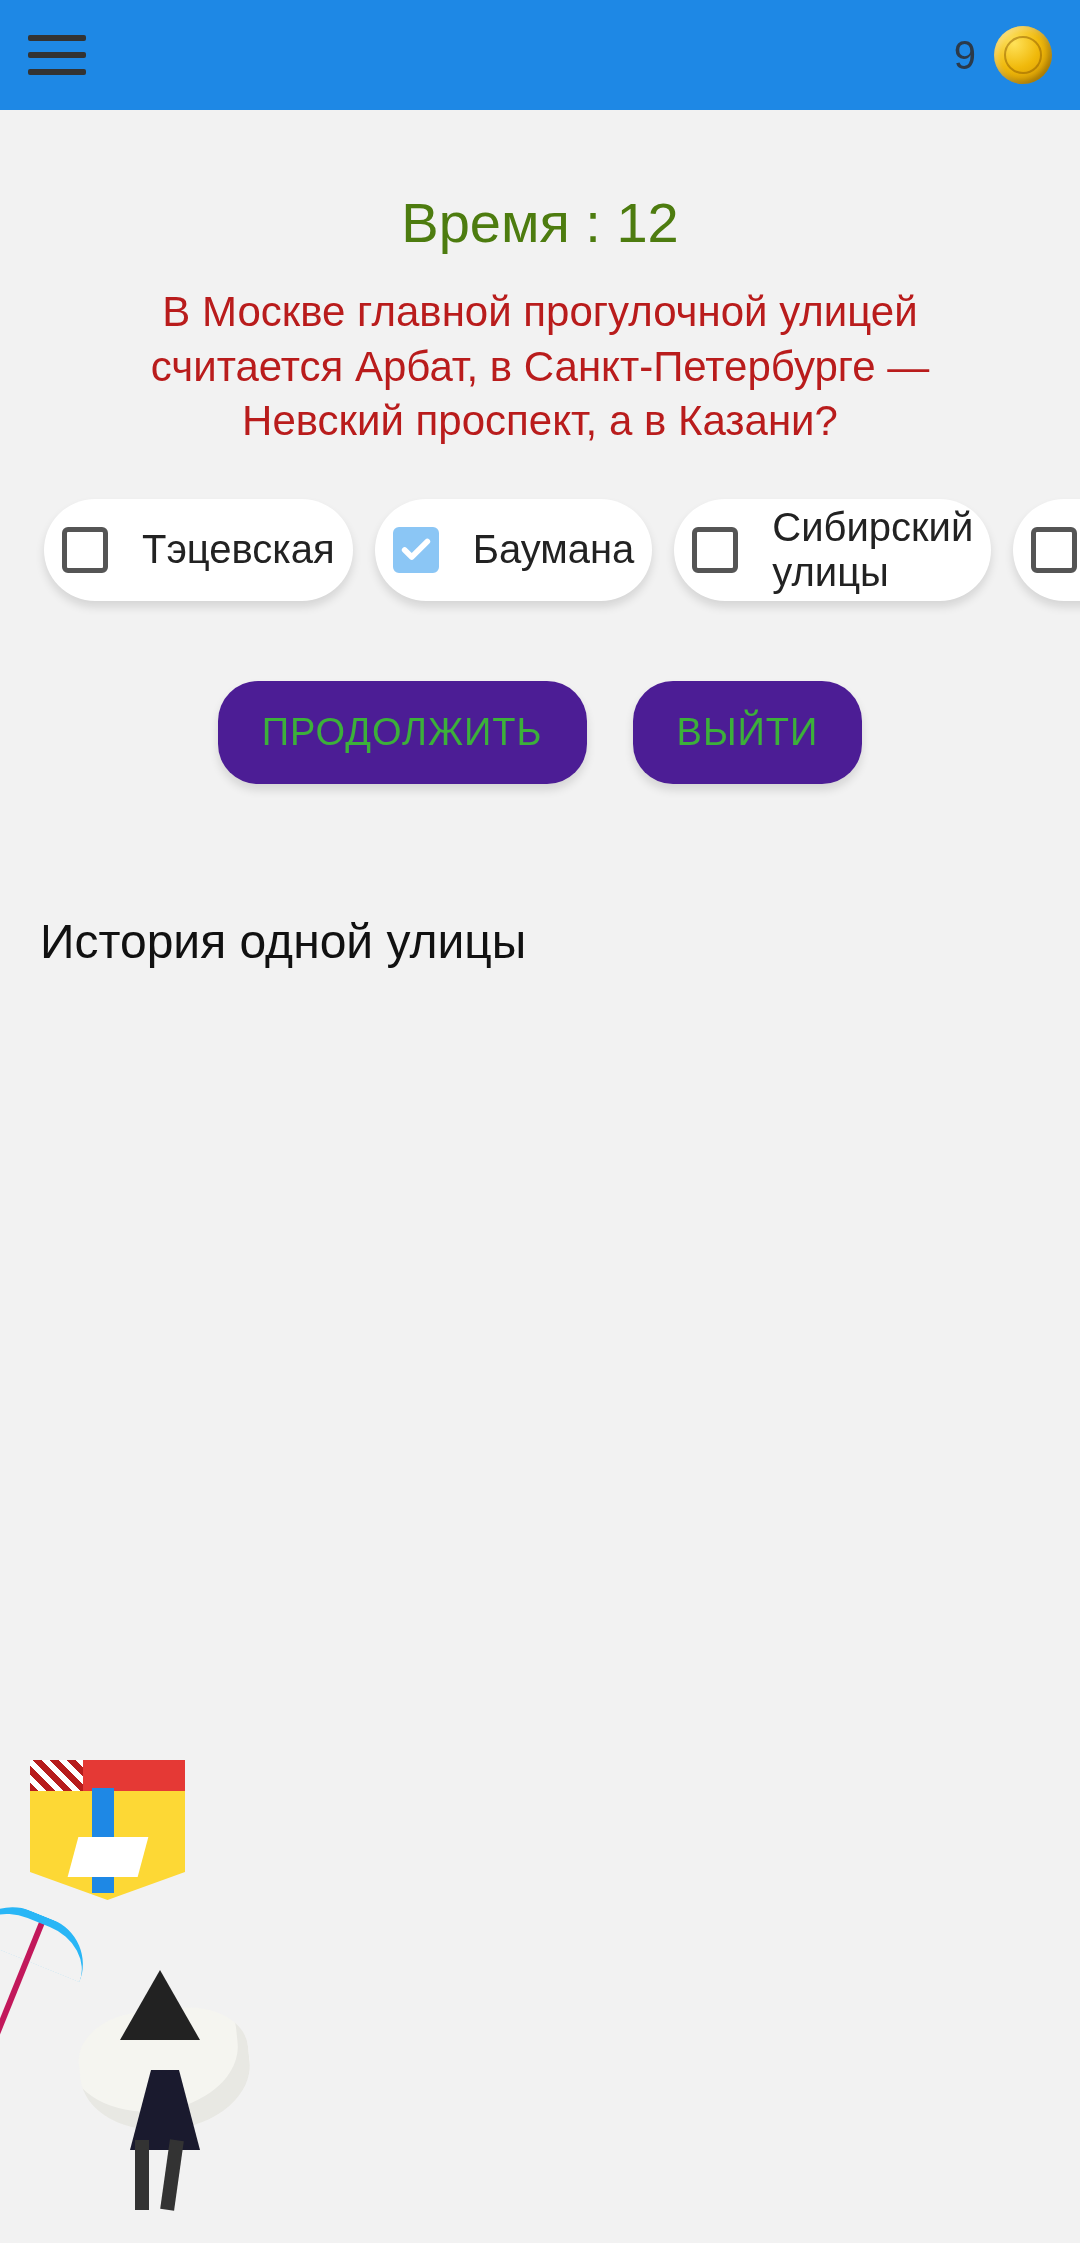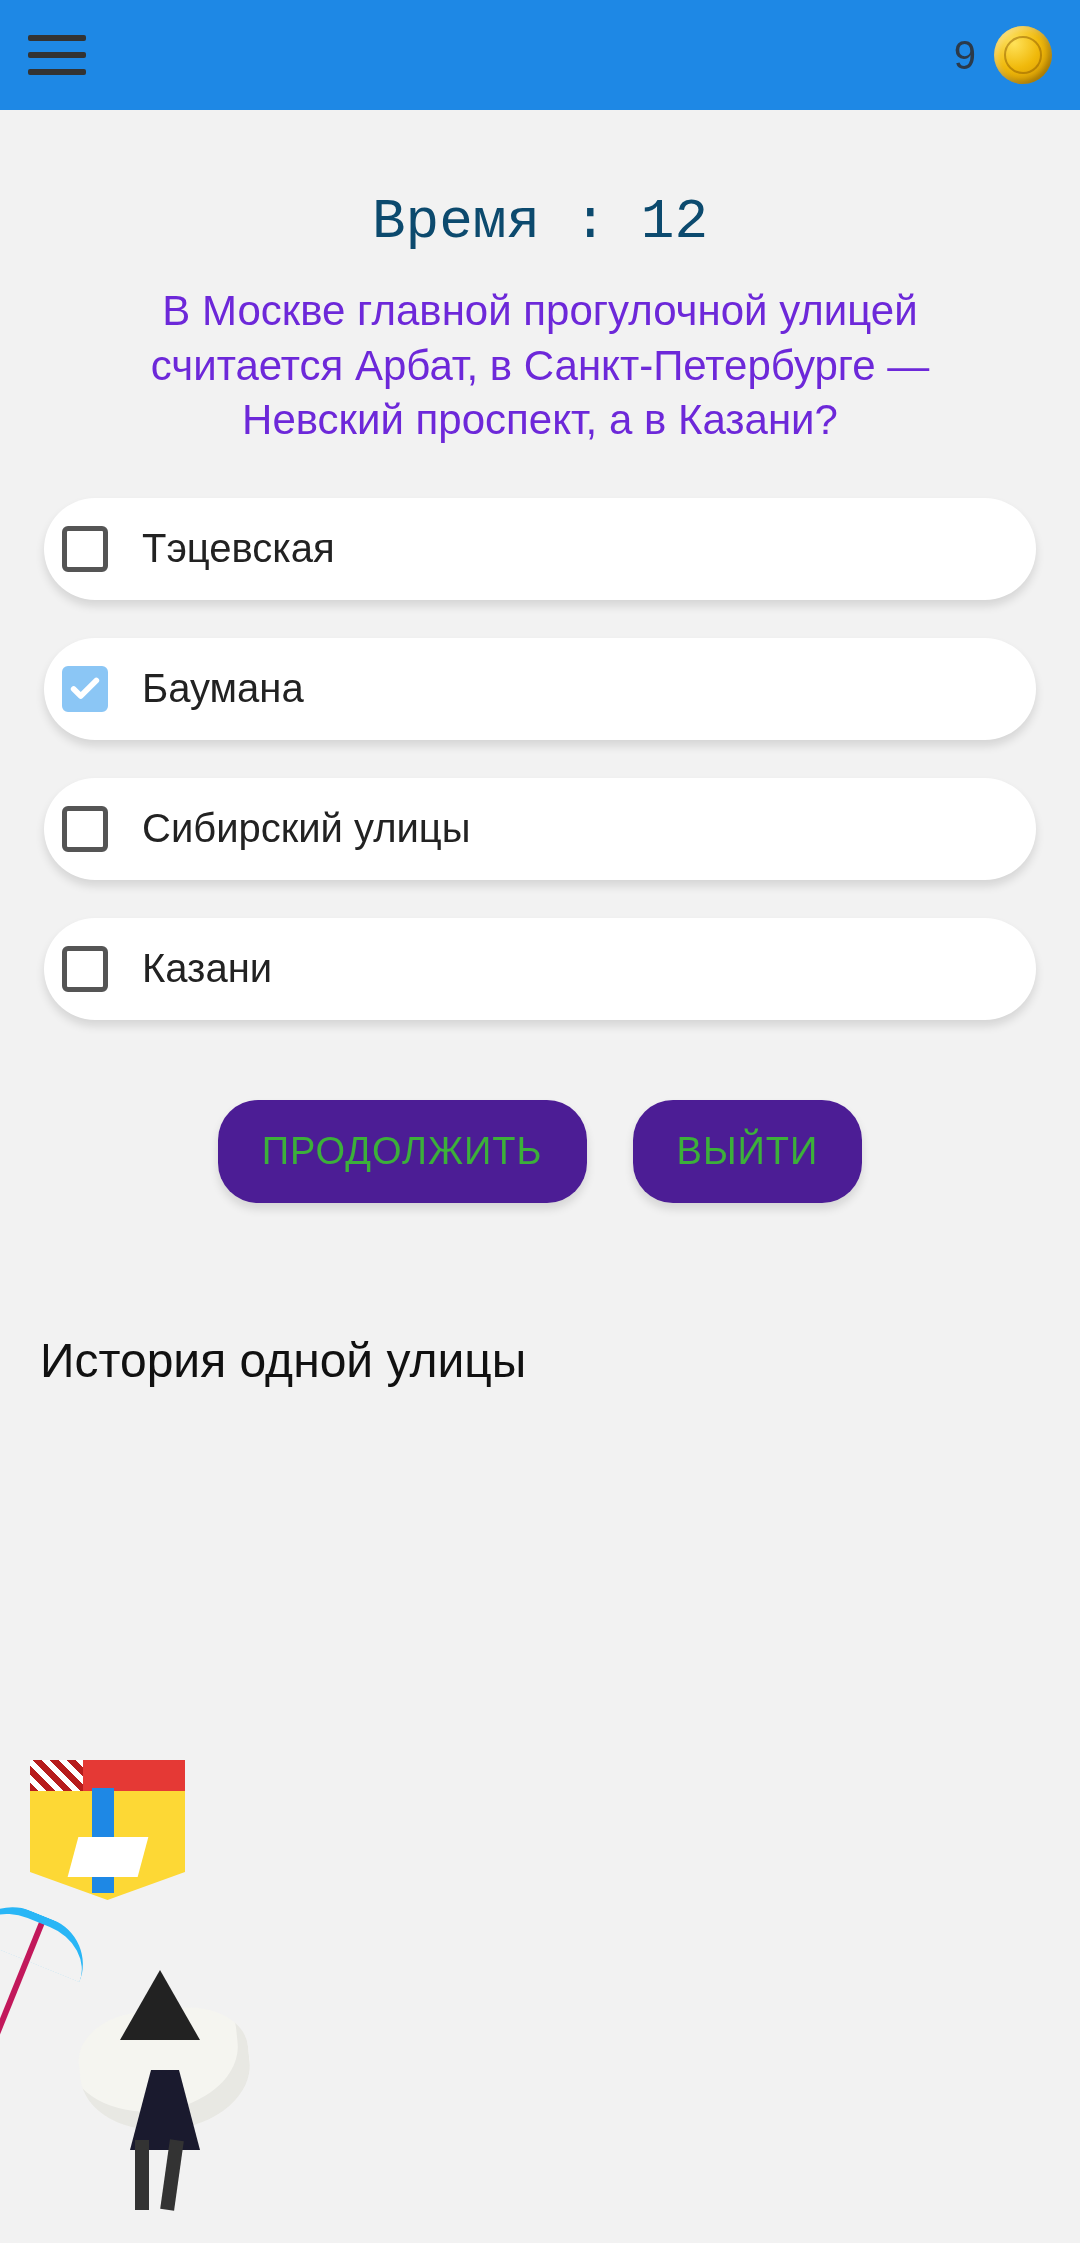--- a/index.html
+++ b/index.html
@@ -17,23 +17,23 @@
     width: 58px; height: 58px; border-radius: 50%;
     background: radial-gradient(circle at 35% 30%, #ffe259 0%, #f0b90b 45%, #c88a00 100%);
     box-shadow: inset -3px -3px 6px rgba(0,0,0,0.25), inset 3px 3px 6px rgba(255,255,255,0.4);
     position: relative;
   }
   .coin-icon::after{
     content:""; position:absolute; left:10px; top:10px; right:10px; bottom:10px;
     border-radius:50%; border:2px solid rgba(139,90,0,0.5);
   }
   .content { padding: 80px 40px 0 40px; text-align: center; }
-  .timer { font-size: 56px; color: #0c4a6e; margin-bottom: 30px; font-family: Liberation Mono, monospace; }
-  .question { font-size: 42px; color: #6d28d9; line-height: 1.3; padding: 0 30px; margin-bottom: 50px; }
-  .options { display: flex; flex-direction: column; gap: 38px; padding: 0 4px; }
+  .timer { font-size: 56px; color: #4d7c0f; margin-bottom: 30px; }
+  .question { font-size: 42px; color: #b91c1c; line-height: 1.3; padding: 0 30px; margin-bottom: 50px; }
+  .options { display: flex; flex-direction: row; gap: 22px; padding: 0 4px; }
   .option {
     background: #fff; border-radius: 55px; height: 102px;
     display: flex; align-items: center; padding: 0 18px;
     box-shadow: 0 6px 10px rgba(0,0,0,0.12);
     cursor: pointer;
   }
   .check {
     width: 46px; height: 46px; border: 5px solid #555; border-radius: 6px;
     margin-right: 34px; display:flex; align-items:center; justify-content:center;
     flex-shrink:0;

